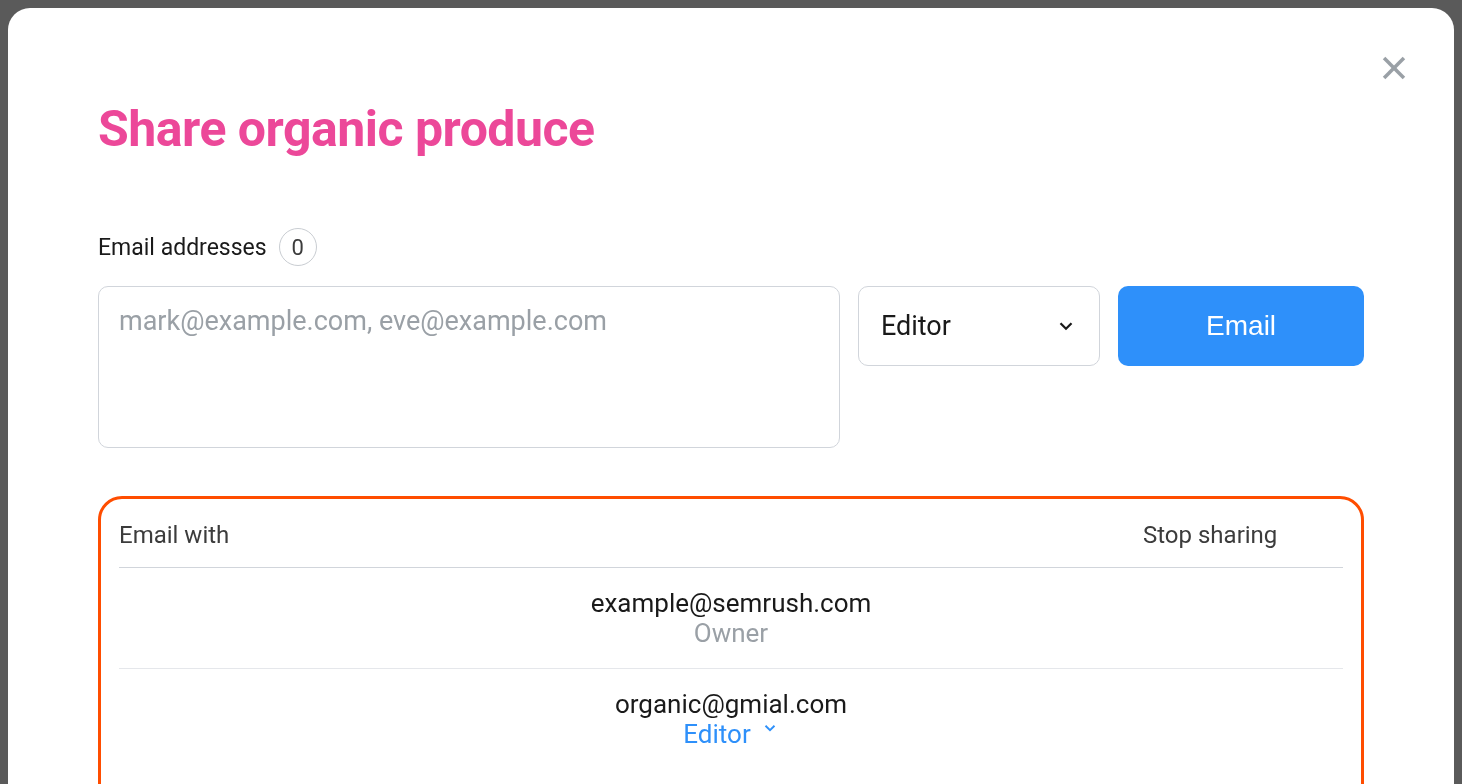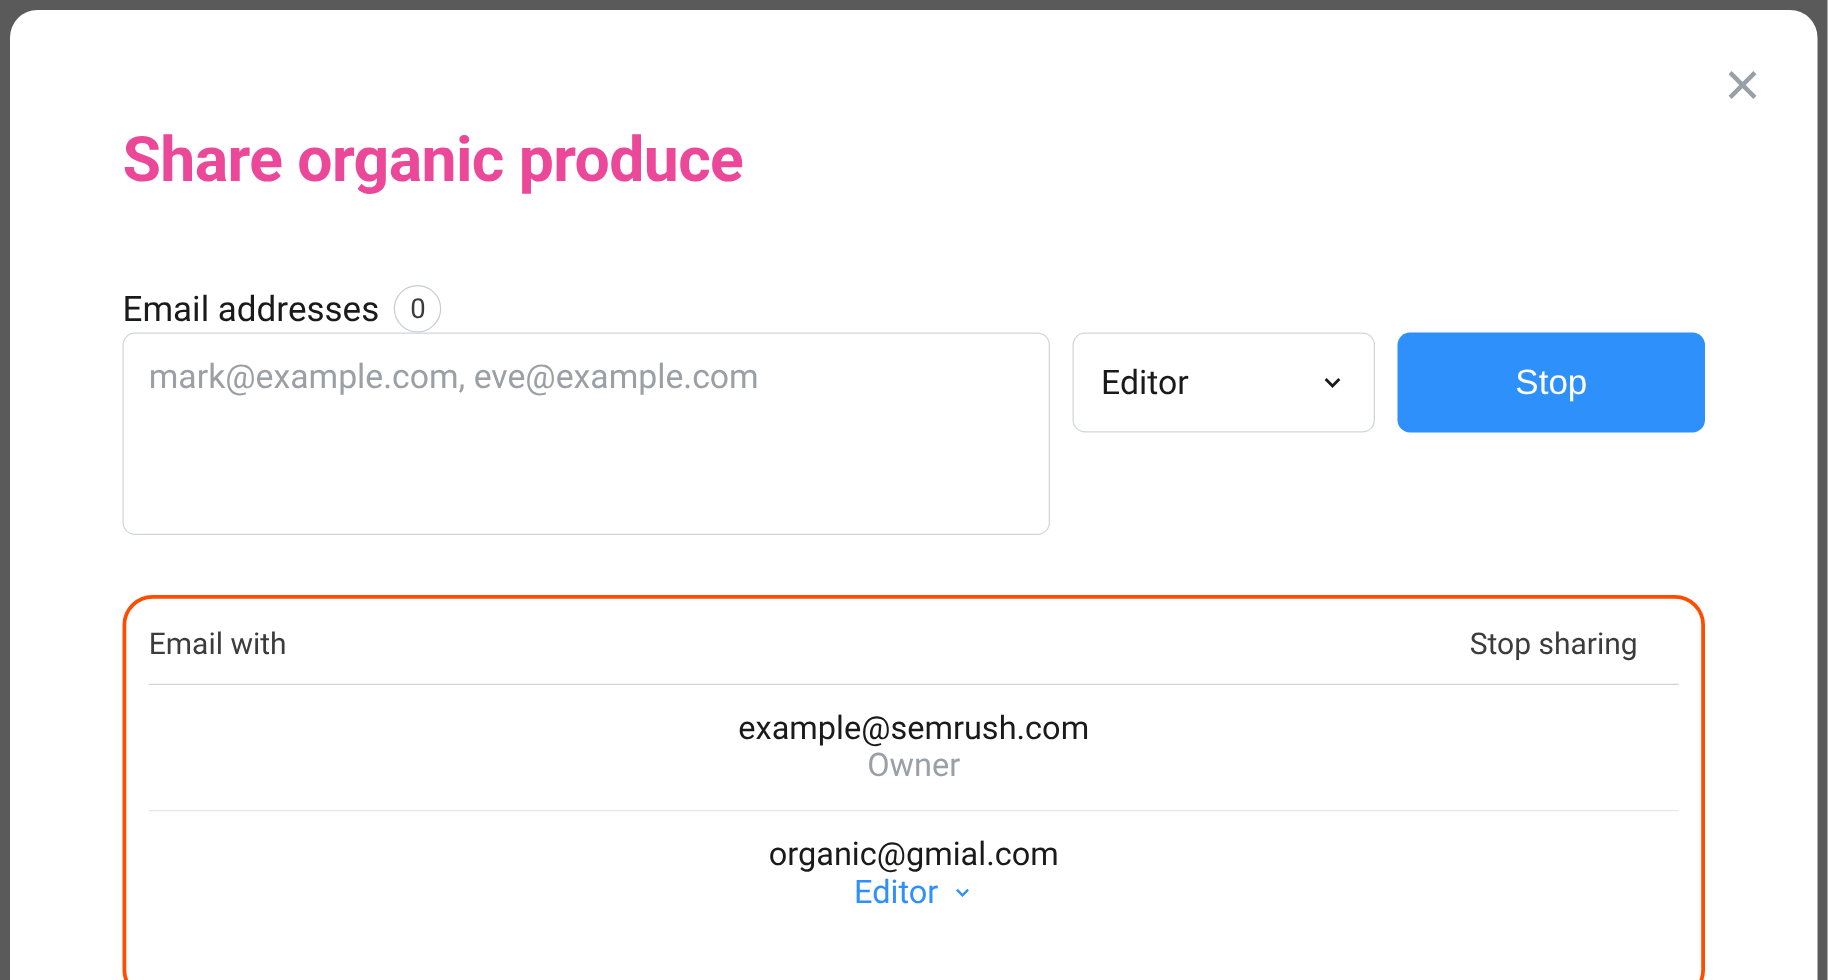--- a/index.html
+++ b/index.html
@@ -50,37 +50,38 @@
       margin-top: 52px;
       letter-spacing: -0.5px;
     }
     .label-row {
       display: flex;
       align-items: center;
       gap: 12px;
       margin-top: 70px;
     }
     .label-text {
-      font-size: 28px;
+      font-size: 23px;
       color: #1a1a1a;
     }
     .count-badge {
       width: 38px;
       height: 38px;
       border: 1.5px solid #c9cdd2;
       border-radius: 50%;
       display: flex;
       align-items: center;
       justify-content: center;
       font-size: 22px;
       color: #3c3c3c;
     }
     .form-row {
       display: flex;
       gap: 18px;
+      margin-top: 20px;
       align-items: flex-start;
     }
     .email-input {
       width: 748px;
       height: 162px;
       border: 1.5px solid #d1d5db;
       border-radius: 10px;
       padding: 18px 20px;
       font-size: 27px;
       color: #1a1a1a;
@@ -137,41 +138,41 @@
     }
     .table-header {
       display: flex;
       padding: 8px 0 18px 0;
       border-bottom: 1.5px solid #d1d5db;
       font-size: 24px;
       color: #3c3c3c;
     }
     .col-shared { flex: 1; }
     .col-perm { width: 220px; text-align: center; }
-    .col-stop { width: 200px; text-align: center; }
+    .col-stop { width: 200px; text-align: left; }
     .table-row {
       display: flex;
       align-items: center;
       padding: 20px 0;
       border-bottom: 1px solid #e5e7eb;
       font-size: 26px;
       flex-direction: column;
     }
     .table-row:last-child {
       border-bottom: none;
     }
     .row-email {
       flex: 1;
       color: #1a1a1a;
     }
     .row-perm {
       width: 220px;
       text-align: center;
       display: flex;
-      align-items: center;
+      align-items: flex-start;
       justify-content: center;
       gap: 10px;
     }
     .perm-owner { color: #9aa0a6; }
     .perm-editor { color: #2e90fa; cursor: pointer; }
     .perm-editor .chev-sm svg { stroke: #2e90fa; }
     .chev-sm {
       width: 18px;
       height: 18px;
       display: flex;
@@ -225,21 +226,21 @@
   <div class="form-row">
     <textarea class="email-input" placeholder="mark@example.com, eve@example.com" style=""></textarea>
     <div class="role-select">
       <span class="role-select-text">Editor</span>
       <span class="chevron-down">
         <svg viewBox="0 0 24 24">
             <polyline points="6 9 12 15 18 9"></polyline>
           </svg>
       </span>
     </div>
-    <button class="share-btn">Stop</button>
+    <button class="share-btn">Email</button>
   </div>
 
   <div class="table-wrap">
     <div class="table-header">
       <div class="col-shared">Email with</div>
       <div class="col-stop">Stop sharing</div>
     </div>
 
     <div class="table-row">
       <div class="row-email">example@semrush.com</div>

